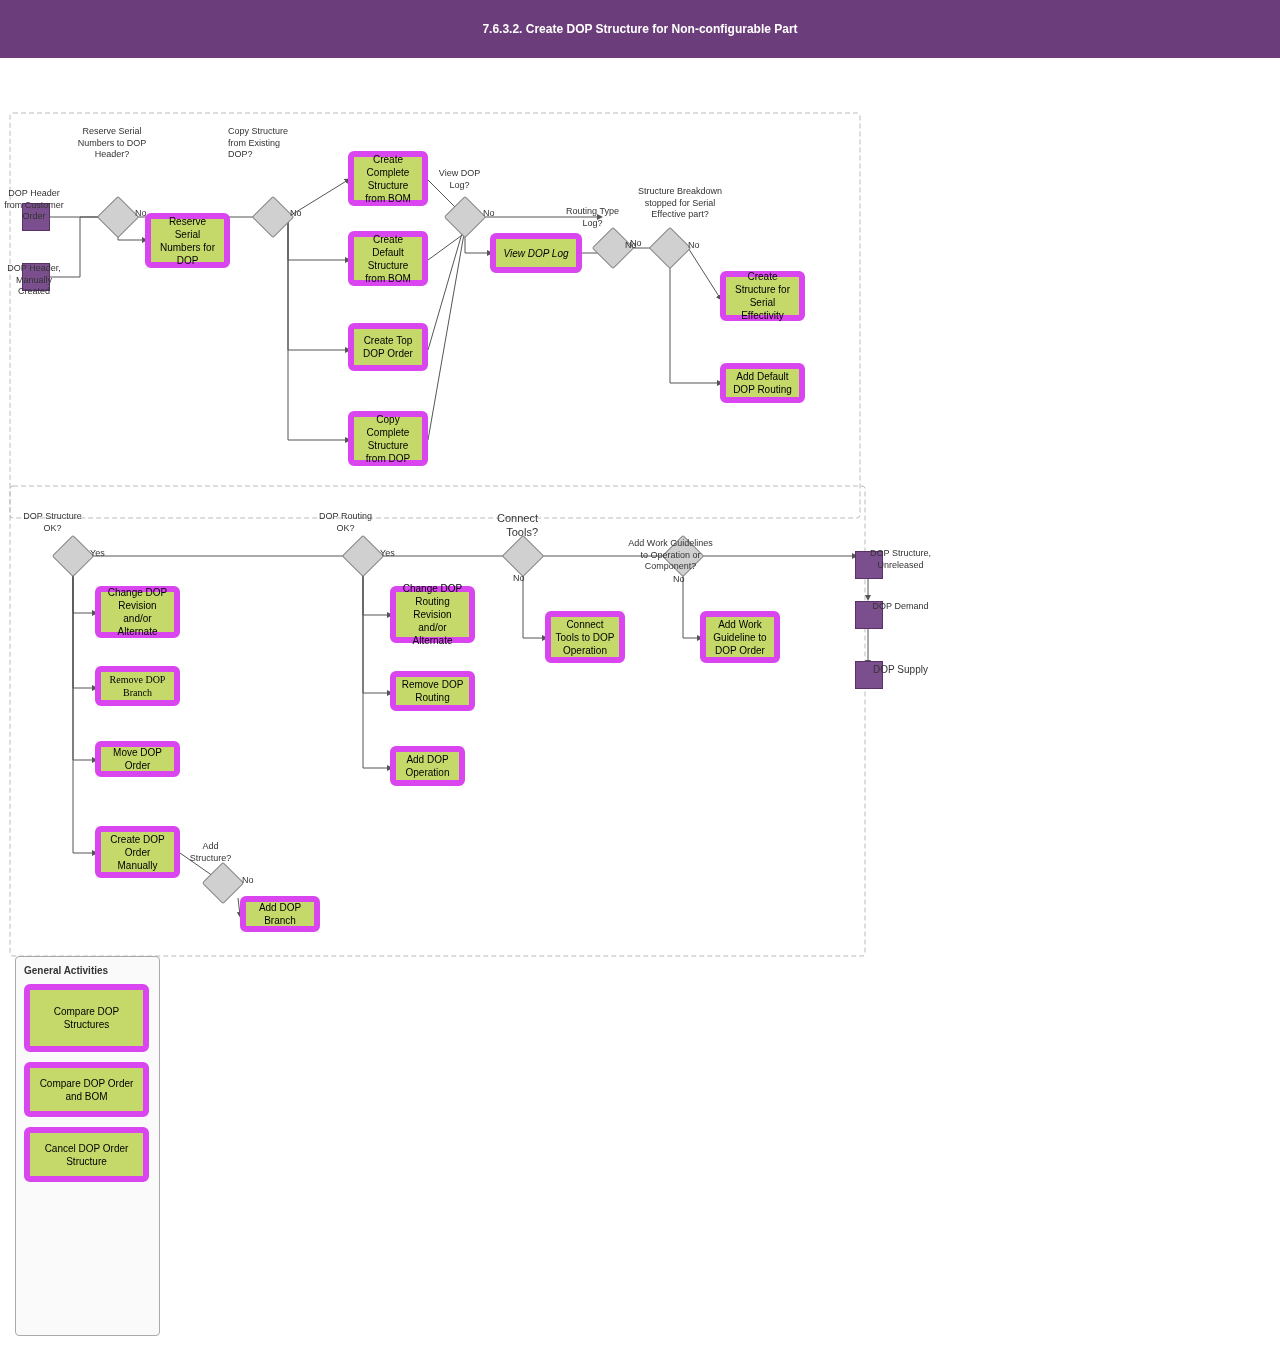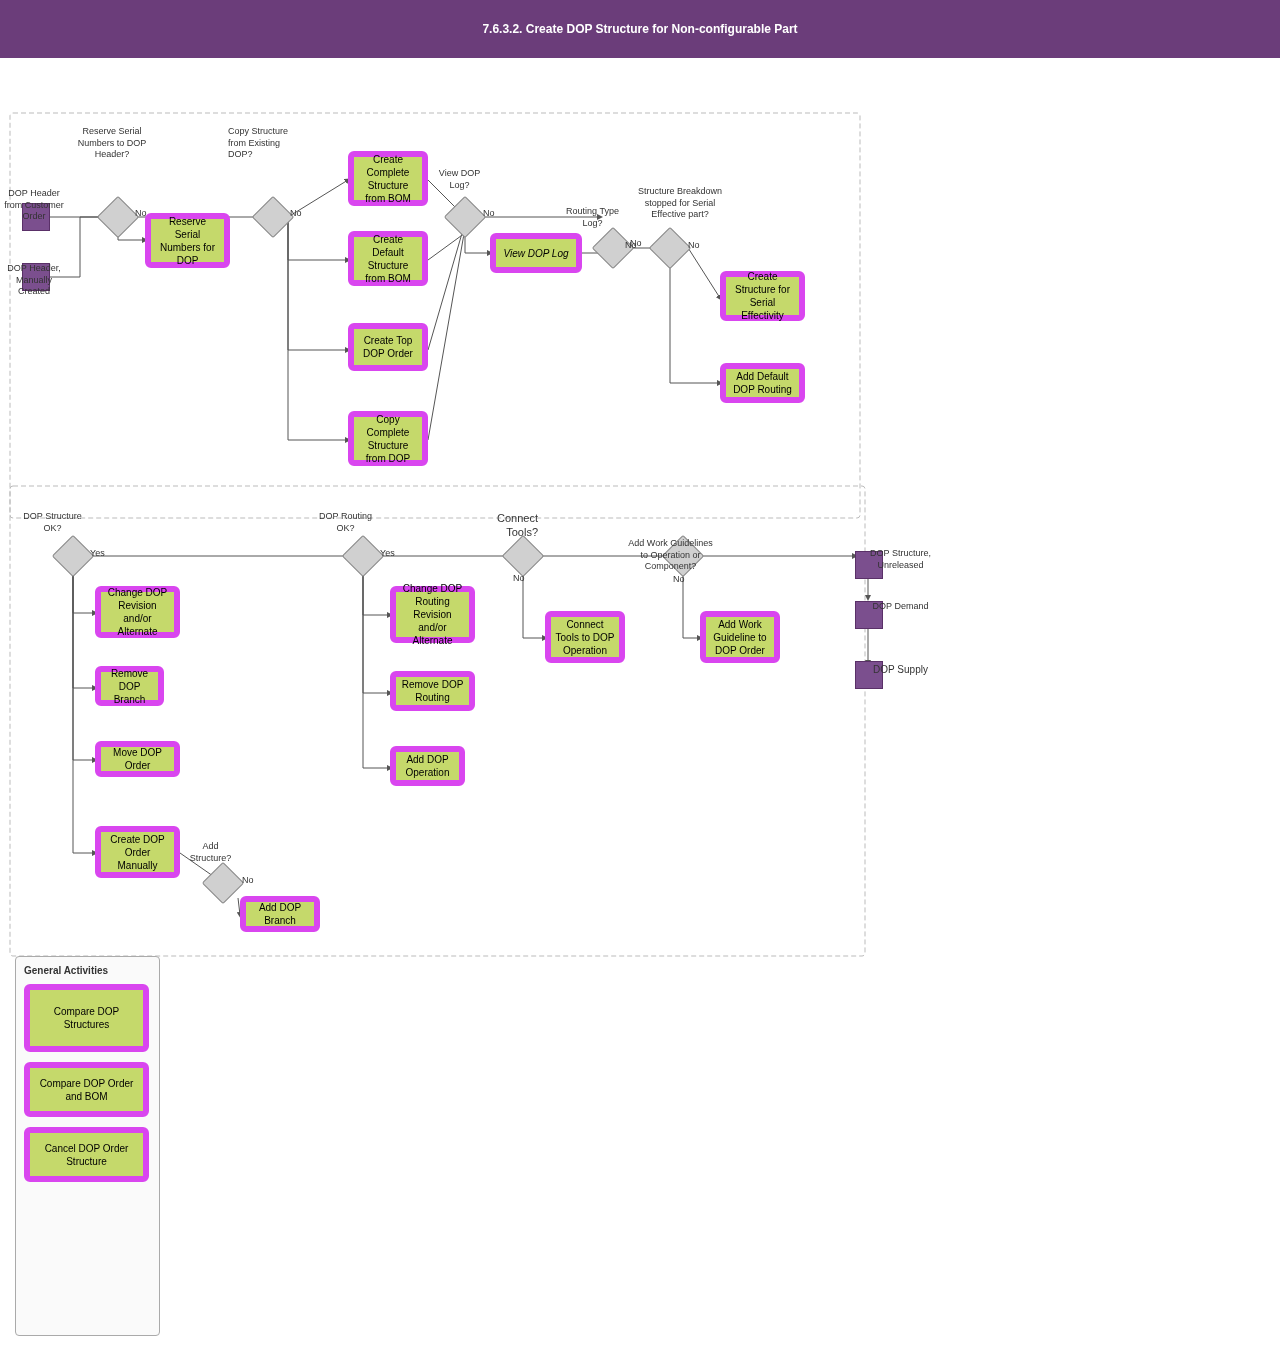--- a/index.html
+++ b/index.html
@@ -263,21 +263,21 @@
     </div>
 
     <div class="decision" style="left:58px; top:483px;"></div>
     <div class="label" style="left:20px; top:453px; width:65px; font-size:9px; text-align:center;">DOP Structure OK?</div>
     <div class="label" style="left:90px; top:490px; font-size:9px;">Yes</div>
 
     <div class="process-box" style="left:95px; top:528px; width:85px; height:52px;">
       <span>Change DOP Revision and/or Alternate</span>
     </div>
 
-    <div class="process-box" style="left:95px; top:608px; width:69px; height:40px;">
+    <div class="process-box" style="left:95px; top:608px; width:85px; height:40px;font-family:Liberation Serif, serif;">
       <span>Remove DOP Branch</span>
     </div>
 
     <div class="process-box" style="left:95px; top:683px; width:85px; height:36px;">
       <span>Move DOP Order</span>
     </div>
 
     <div class="process-box" style="left:95px; top:768px; width:85px; height:52px;">
       <span>Create DOP Order Manually</span>
     </div>

